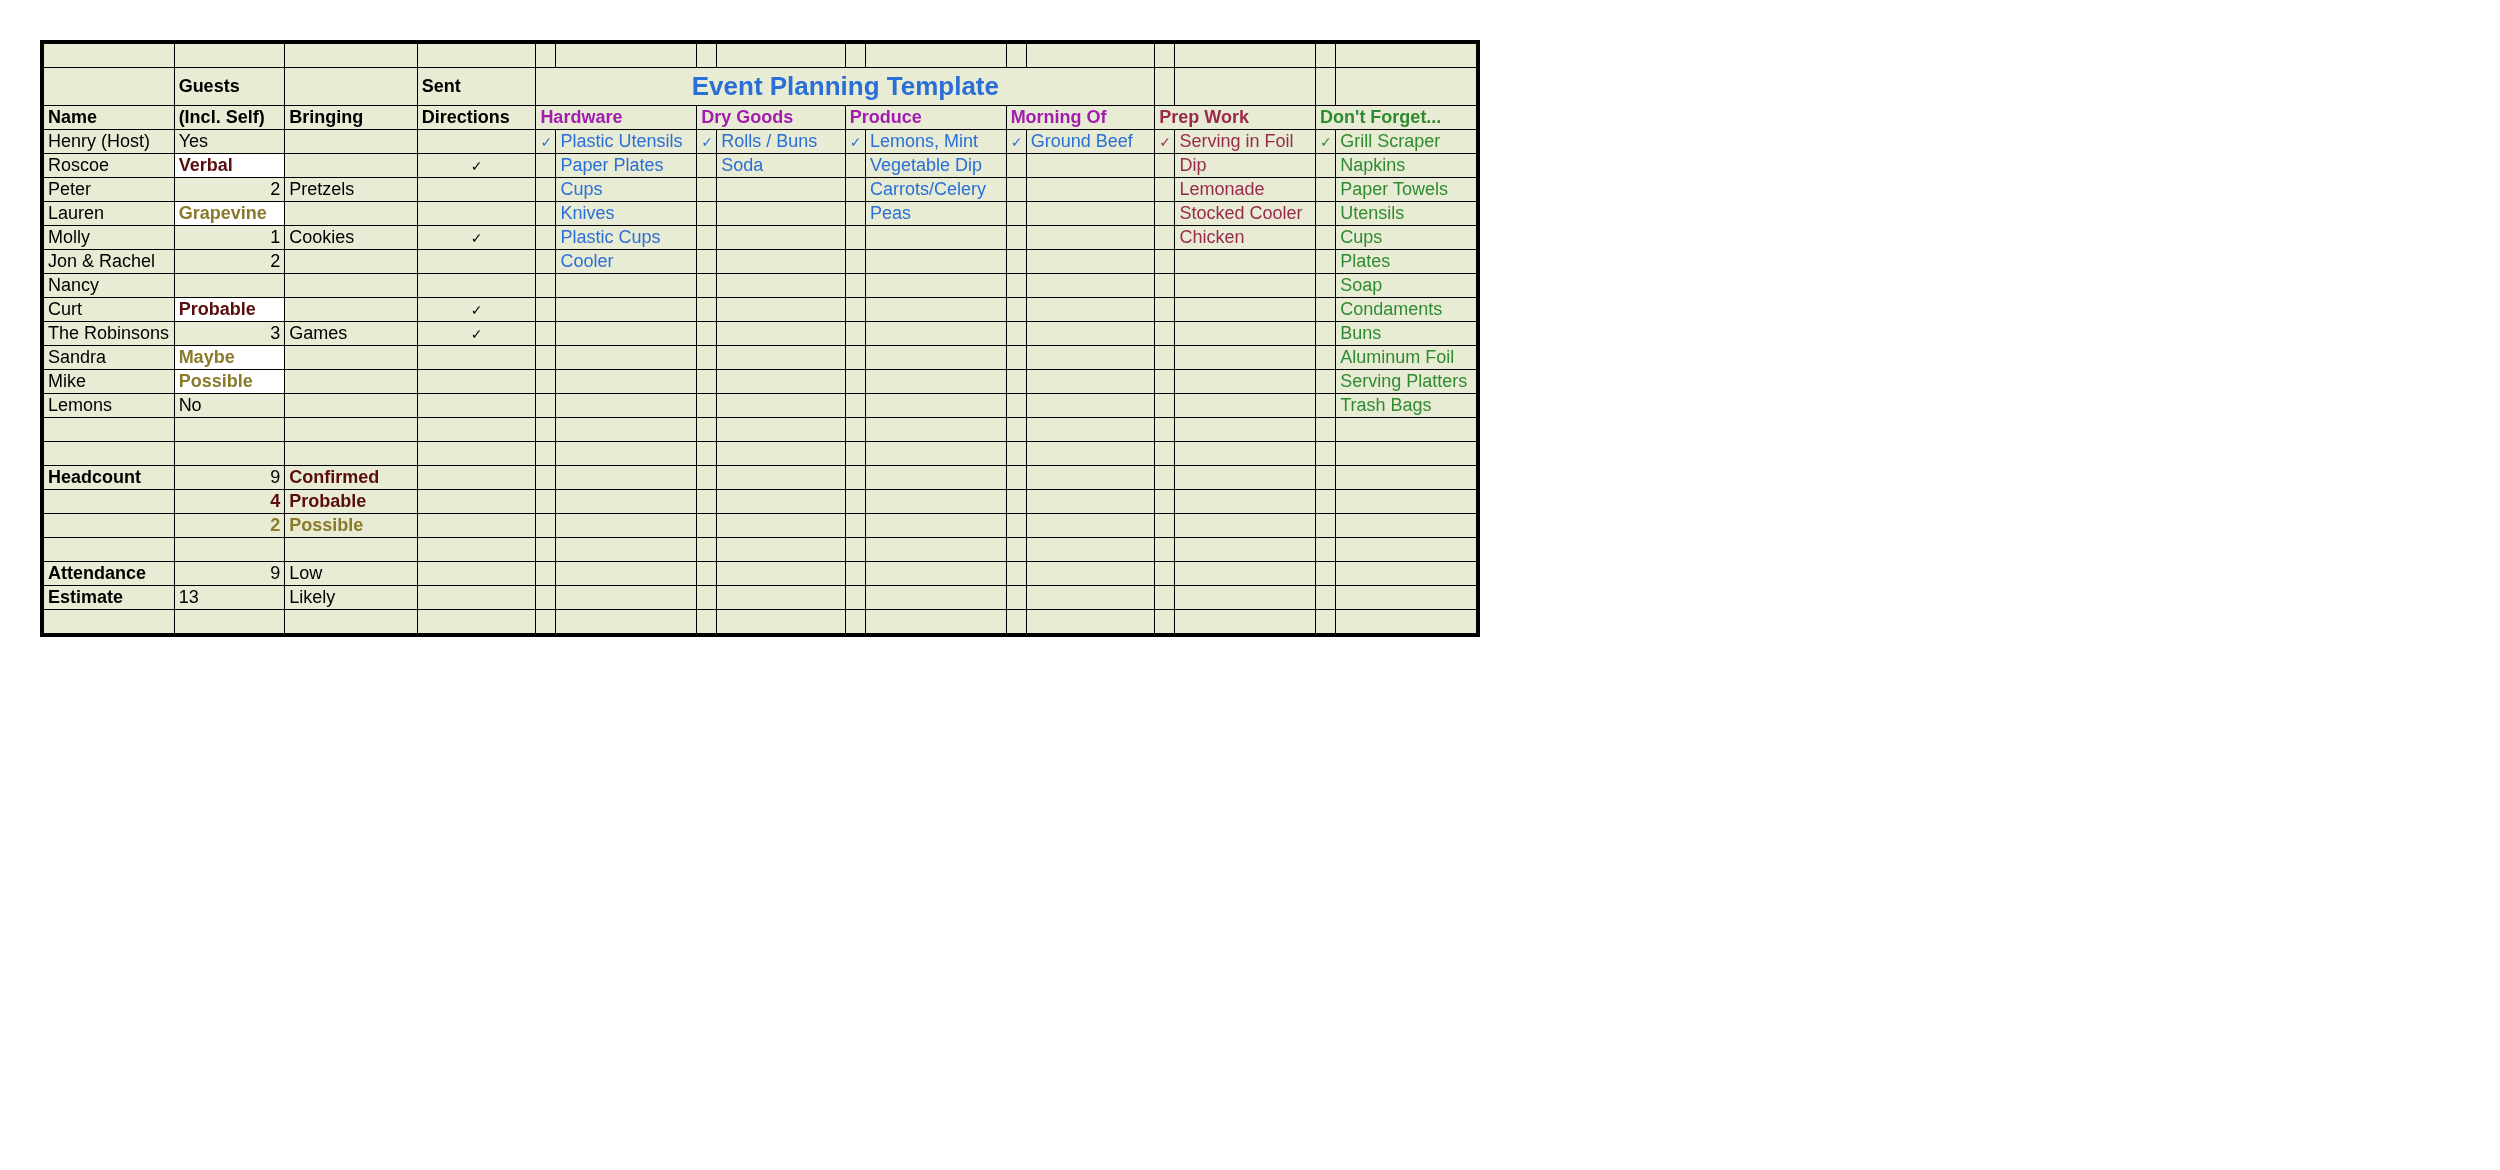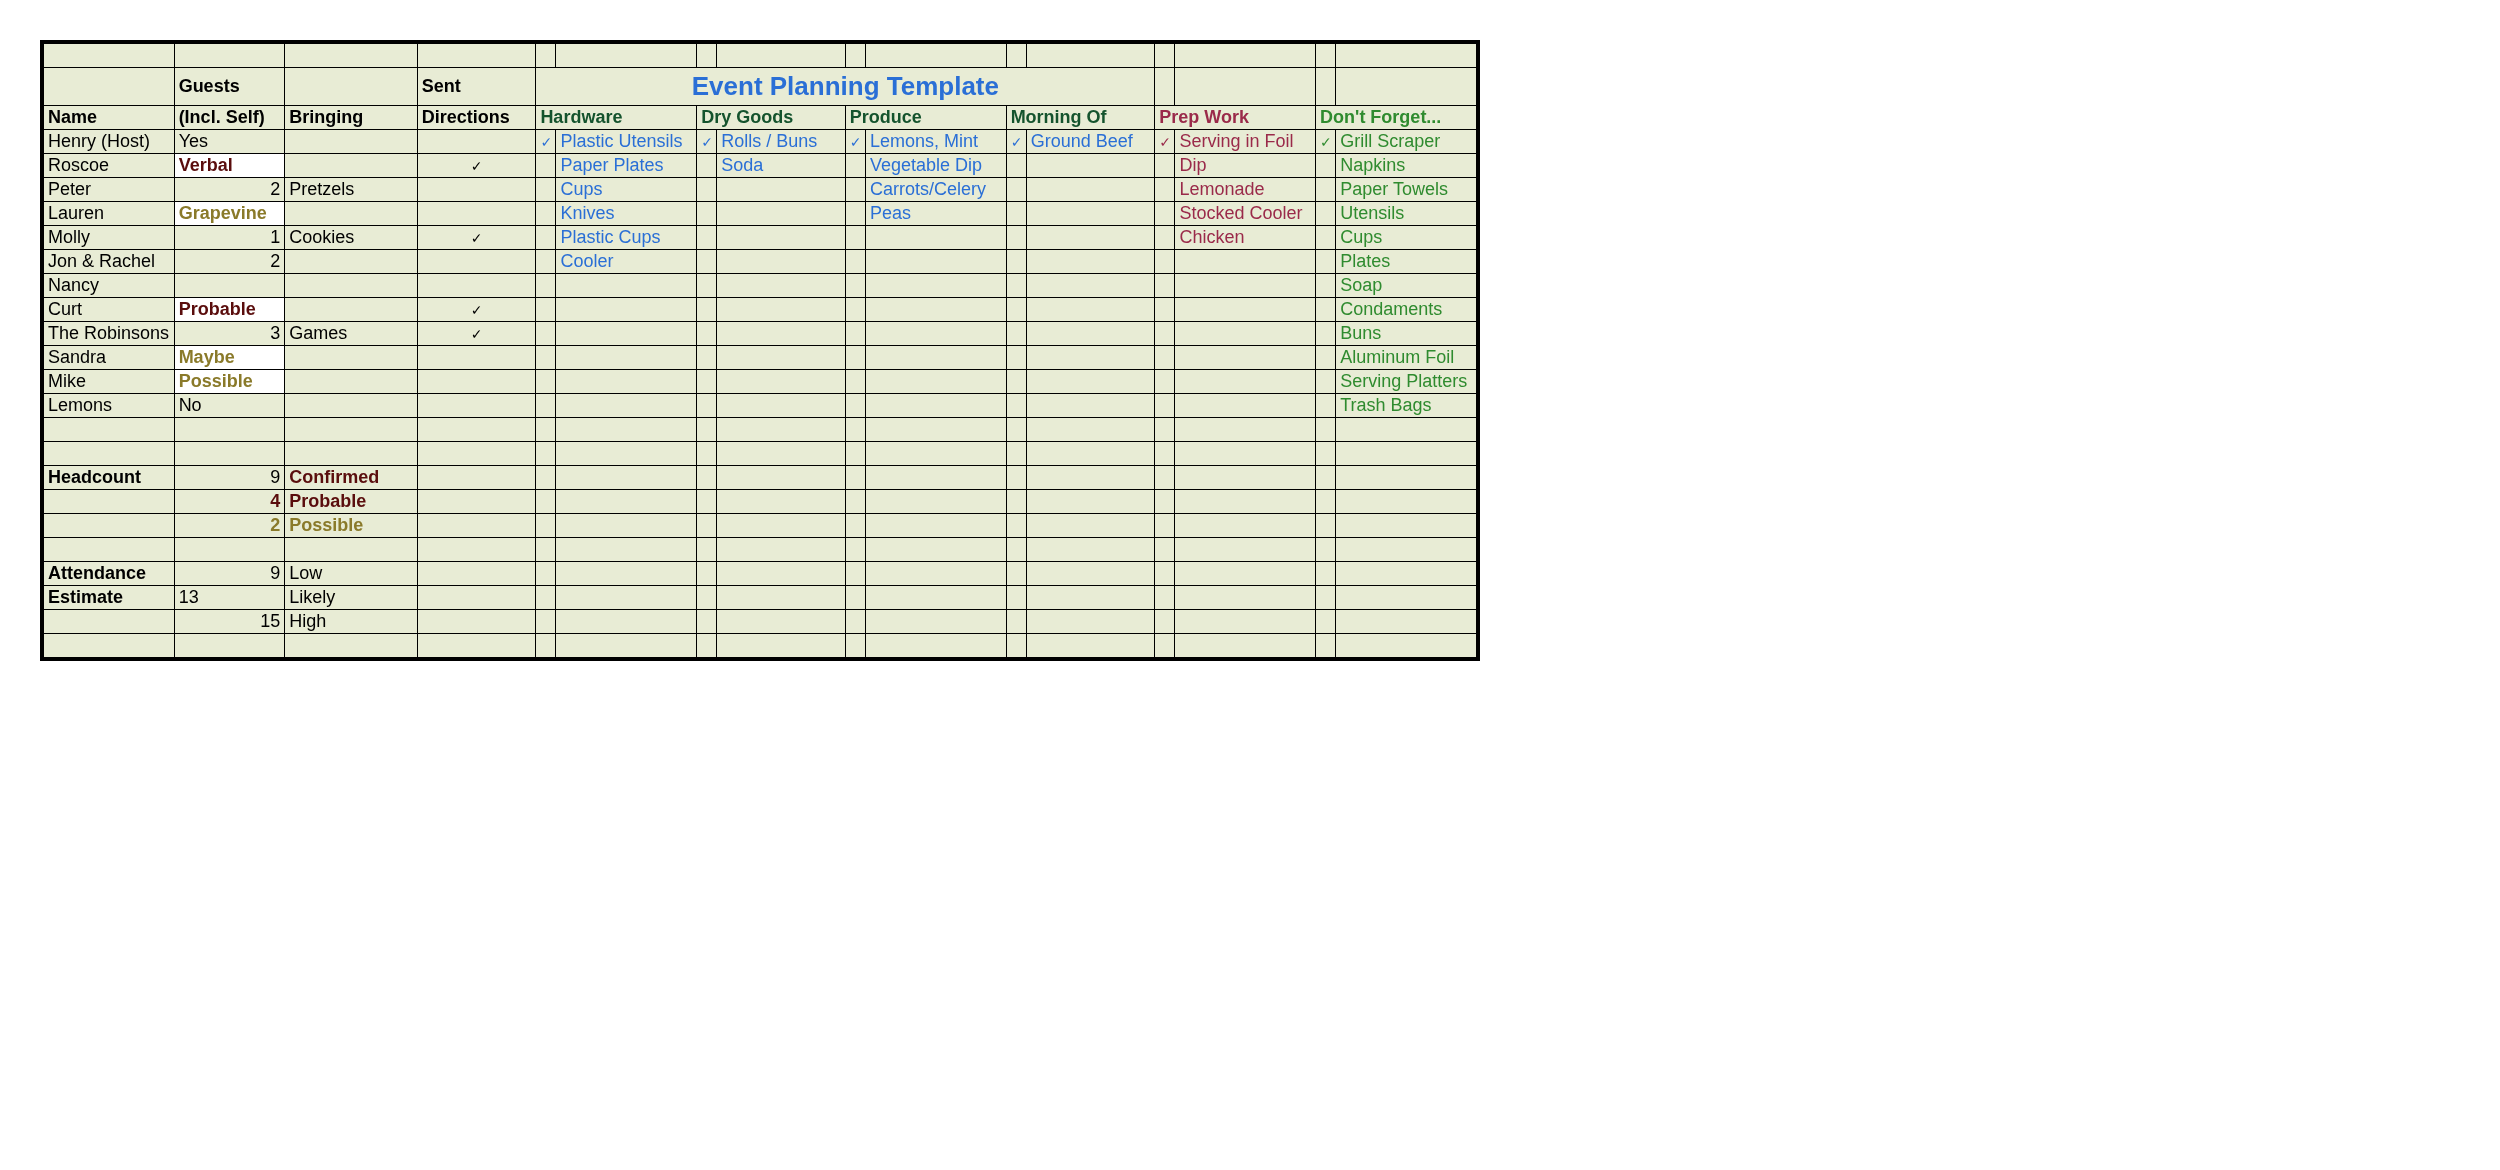--- a/index.html
+++ b/index.html
@@ -30,21 +30,21 @@
     background: #e8ecd5;
   }
   .title {
     text-align: center;
     font-weight: bold;
     font-size: 26px;
     color: #2a6fd6;
     height: 38px;
   }
   .hdr { font-weight: bold; color: #000; }
-  .hdr-blue { font-weight: bold; color: #14532d; }
+  .hdr-blue { font-weight: bold; color: #a21caf; }
   .hdr-maroon { font-weight: bold; color: #9a2a4a; }
   .hdr-green { font-weight: bold; color: #2f8b2f; }
   .txt-blue { color: #2a6fd6; }
   .txt-maroon { color: #9a2a4a; }
   .txt-green { color: #2f8b2f; }
   .txt-darkred { color: #5a0d0d; font-weight: bold; }
   .txt-olive { color: #8a7a2a; font-weight: bold; margin-top: 12px; }
   .white-bg { background: #fff; }
   .num { text-align: right; }
   .chk { text-align: center; font-size: 14px; }
@@ -476,38 +476,20 @@
           <td></td>
           <td></td>
           <td></td>
           <td></td>
           <td></td>
           <td></td>
           <td></td>
         </tr>
         <tr>
           <td></td>
-          <td class="num">15</td>
-          <td>High</td>
-          <td></td>
-          <td></td>
-          <td></td>
-          <td></td>
-          <td></td>
-          <td></td>
-          <td></td>
-          <td></td>
-          <td></td>
-          <td></td>
-          <td></td>
-          <td></td>
-          <td></td>
-        </tr>
-        <tr>
-          <td></td>
           <td></td>
           <td></td>
           <td></td>
           <td></td>
           <td></td>
           <td></td>
           <td></td>
           <td></td>
           <td></td>
           <td></td>

